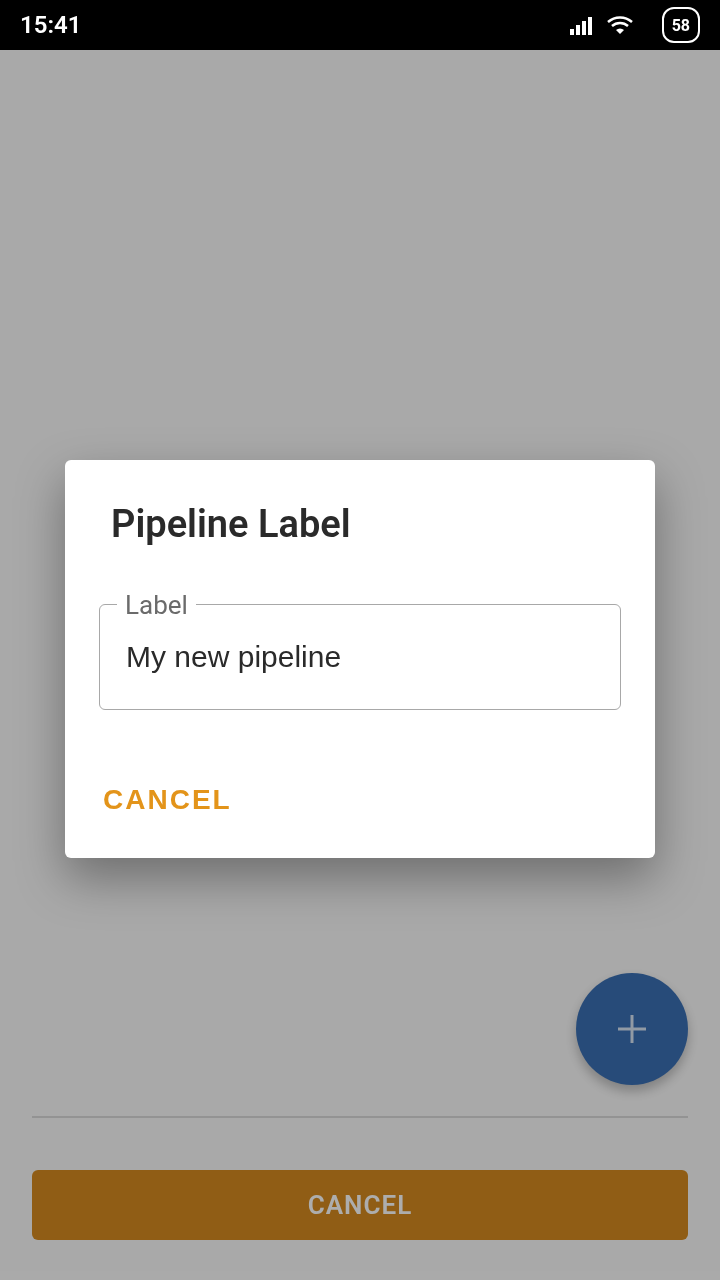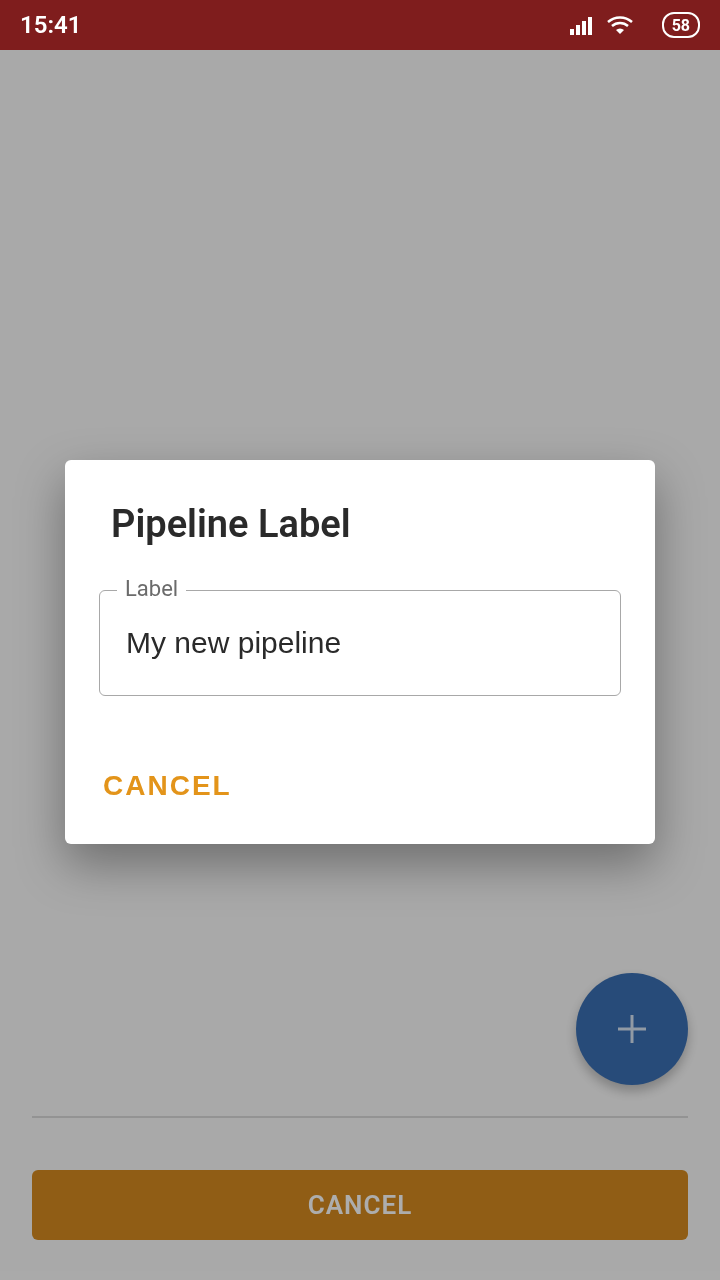--- a/index.html
+++ b/index.html
@@ -3,40 +3,40 @@
   <meta charset="utf-8">
   <style>
     * { box-sizing: border-box; margin: 0; padding: 0; }
     html, body { width: 720px; height: 1280px; overflow: hidden; font-family: Roboto, -apple-system, BlinkMacSystemFont, 'Segoe UI', sans-serif; }
     body { background: #fafafa; position: relative; }
 
     
     .status-bar {
       position: relative;
       height: 50px;
-      background: #7f1d1d;
+      background: #000000;
       display: flex;
       align-items: center;
       justify-content: space-between;
       padding: 0 20px;
       color: white;
       z-index: 10;
     }
     .status-time { font-size: 24px; font-weight: 600; }
     .status-icons { display: flex; align-items: center; gap: 10px; }
     .status-icons svg { display: block; }
     .battery-pill {
       border: 2px solid white;
       border-radius: 12px;
       padding: 1px 8px;
       font-size: 16px;
       font-weight: 700;
       display: inline-flex;
       align-items: center;
-      height: 26px;
+      height: 36px;
       margin-left: 18px;
     }
 
     
     .app-bg {
       position: absolute;
       top: 50px;
       left: 0;
       right: 0;
       bottom: 0;
@@ -113,34 +113,34 @@
       background: white;
       border-radius: 6px;
       box-shadow: 0 20px 48px rgba(0,0,0,0.35);
       z-index: 30;
       padding: 42px 34px 28px 34px;
     }
     .dialog-title {
       font-size: 38px;
       font-weight: 600;
       color: #2a2a2a;
-      margin-bottom: 44px;
+      margin-bottom: 58px;
       margin-left: 12px;
     }
     .field-wrap {
       position: relative;
       margin-bottom: 68px;
     }
     .field-label {
       position: absolute;
       top: -14px;
       left: 18px;
       background: white;
       padding: 0 8px;
-      font-size: 22px;
+      font-size: 26px;
       color: #6b6b6b;
     }
     .field-input {
       width: 100%;
       height: 106px;
       border: 1px solid #a8a8a8;
       border-radius: 6px;
       padding: 8px 26px;
       font-size: 30px;
       color: #2a2a2a;

